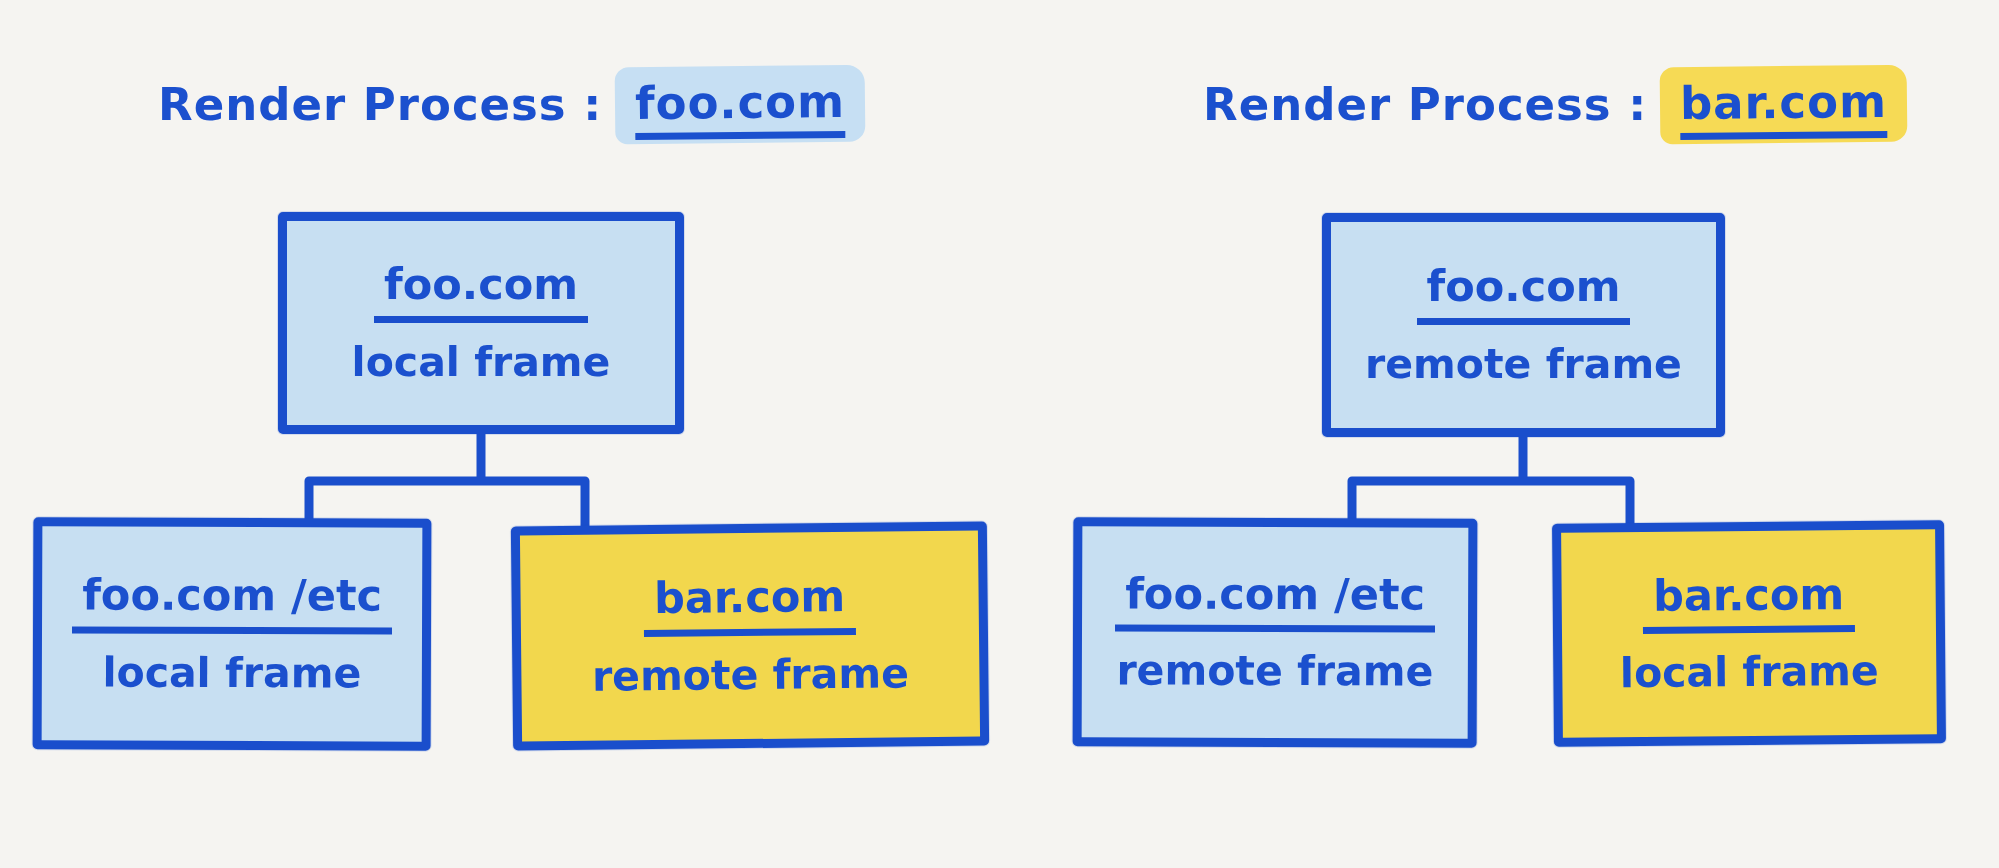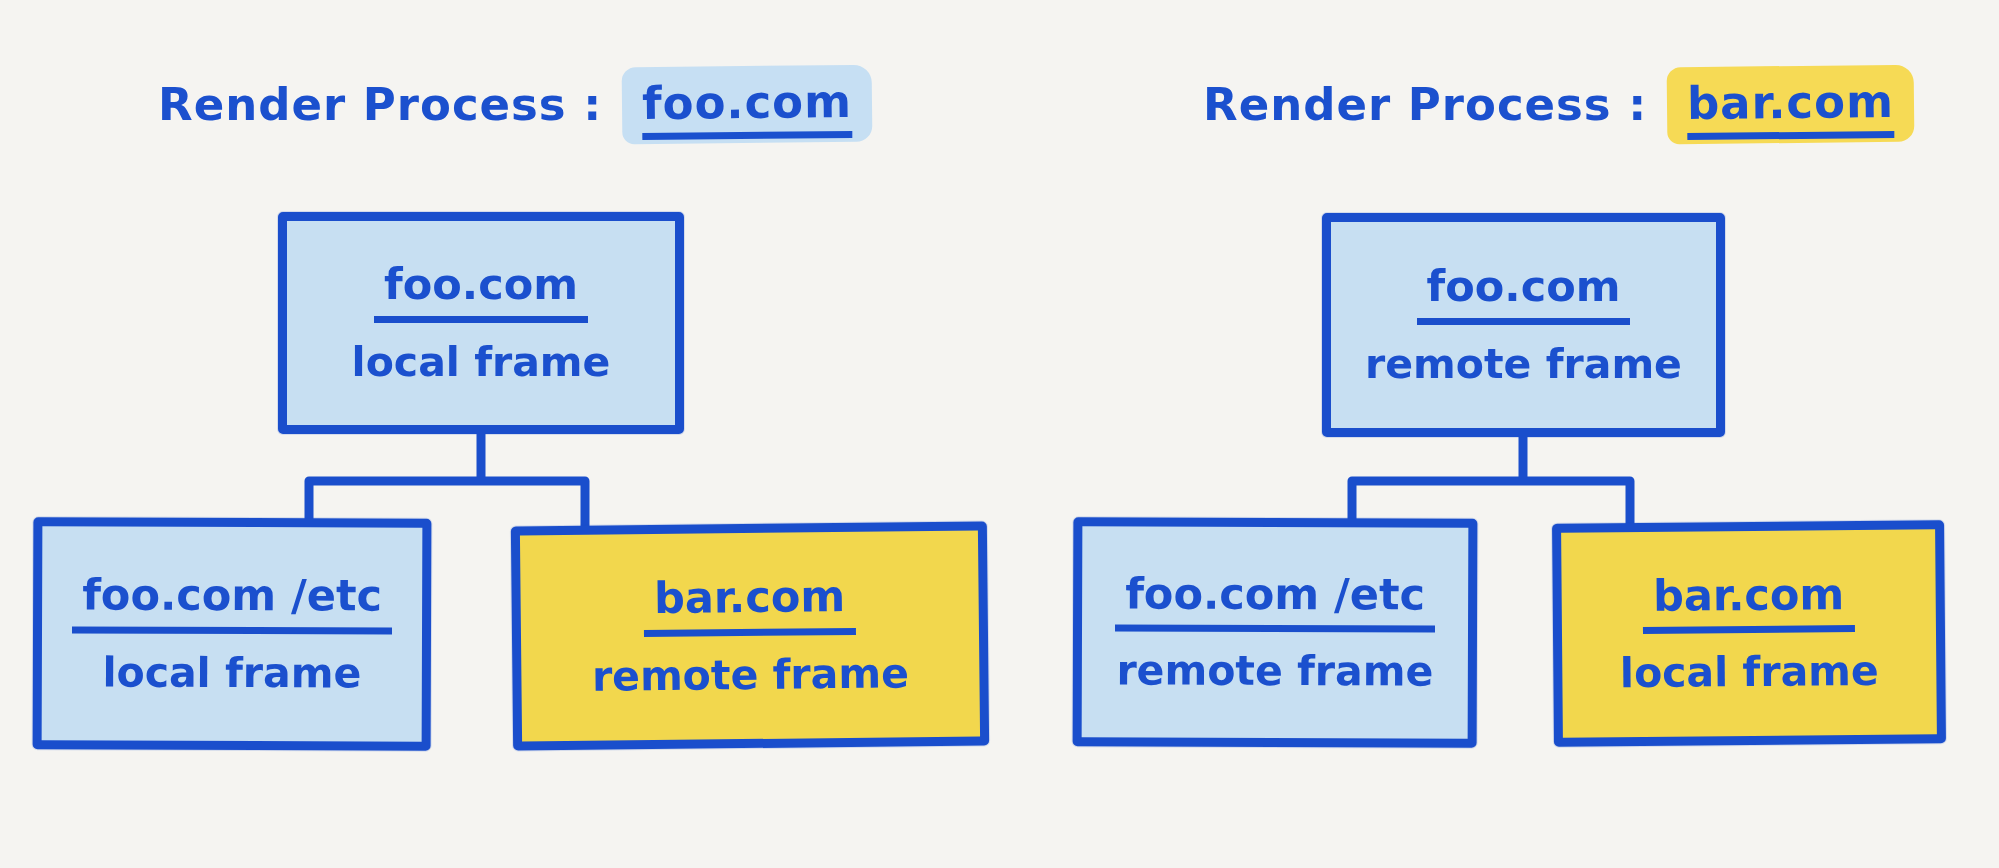--- a/index.html
+++ b/index.html
@@ -19,21 +19,21 @@
   #connector-layer {
     position: absolute;
     left: 0; top: 0;
     width: 1999px; height: 868px;
   }
   
   .tree-title {
     position: absolute;
     display: flex;
     align-items: center;
-    gap: 20px;
+    gap: 13px;
     color: #1b50ce;
     font-size: 45px;
     font-weight: 700;
     letter-spacing: 1px;
     white-space: nowrap;
   }
   .title-highlight {
     display: inline-block;
     padding: 10px 20px 4px 20px;
     border-radius: 14px 18px 16px 12px;

